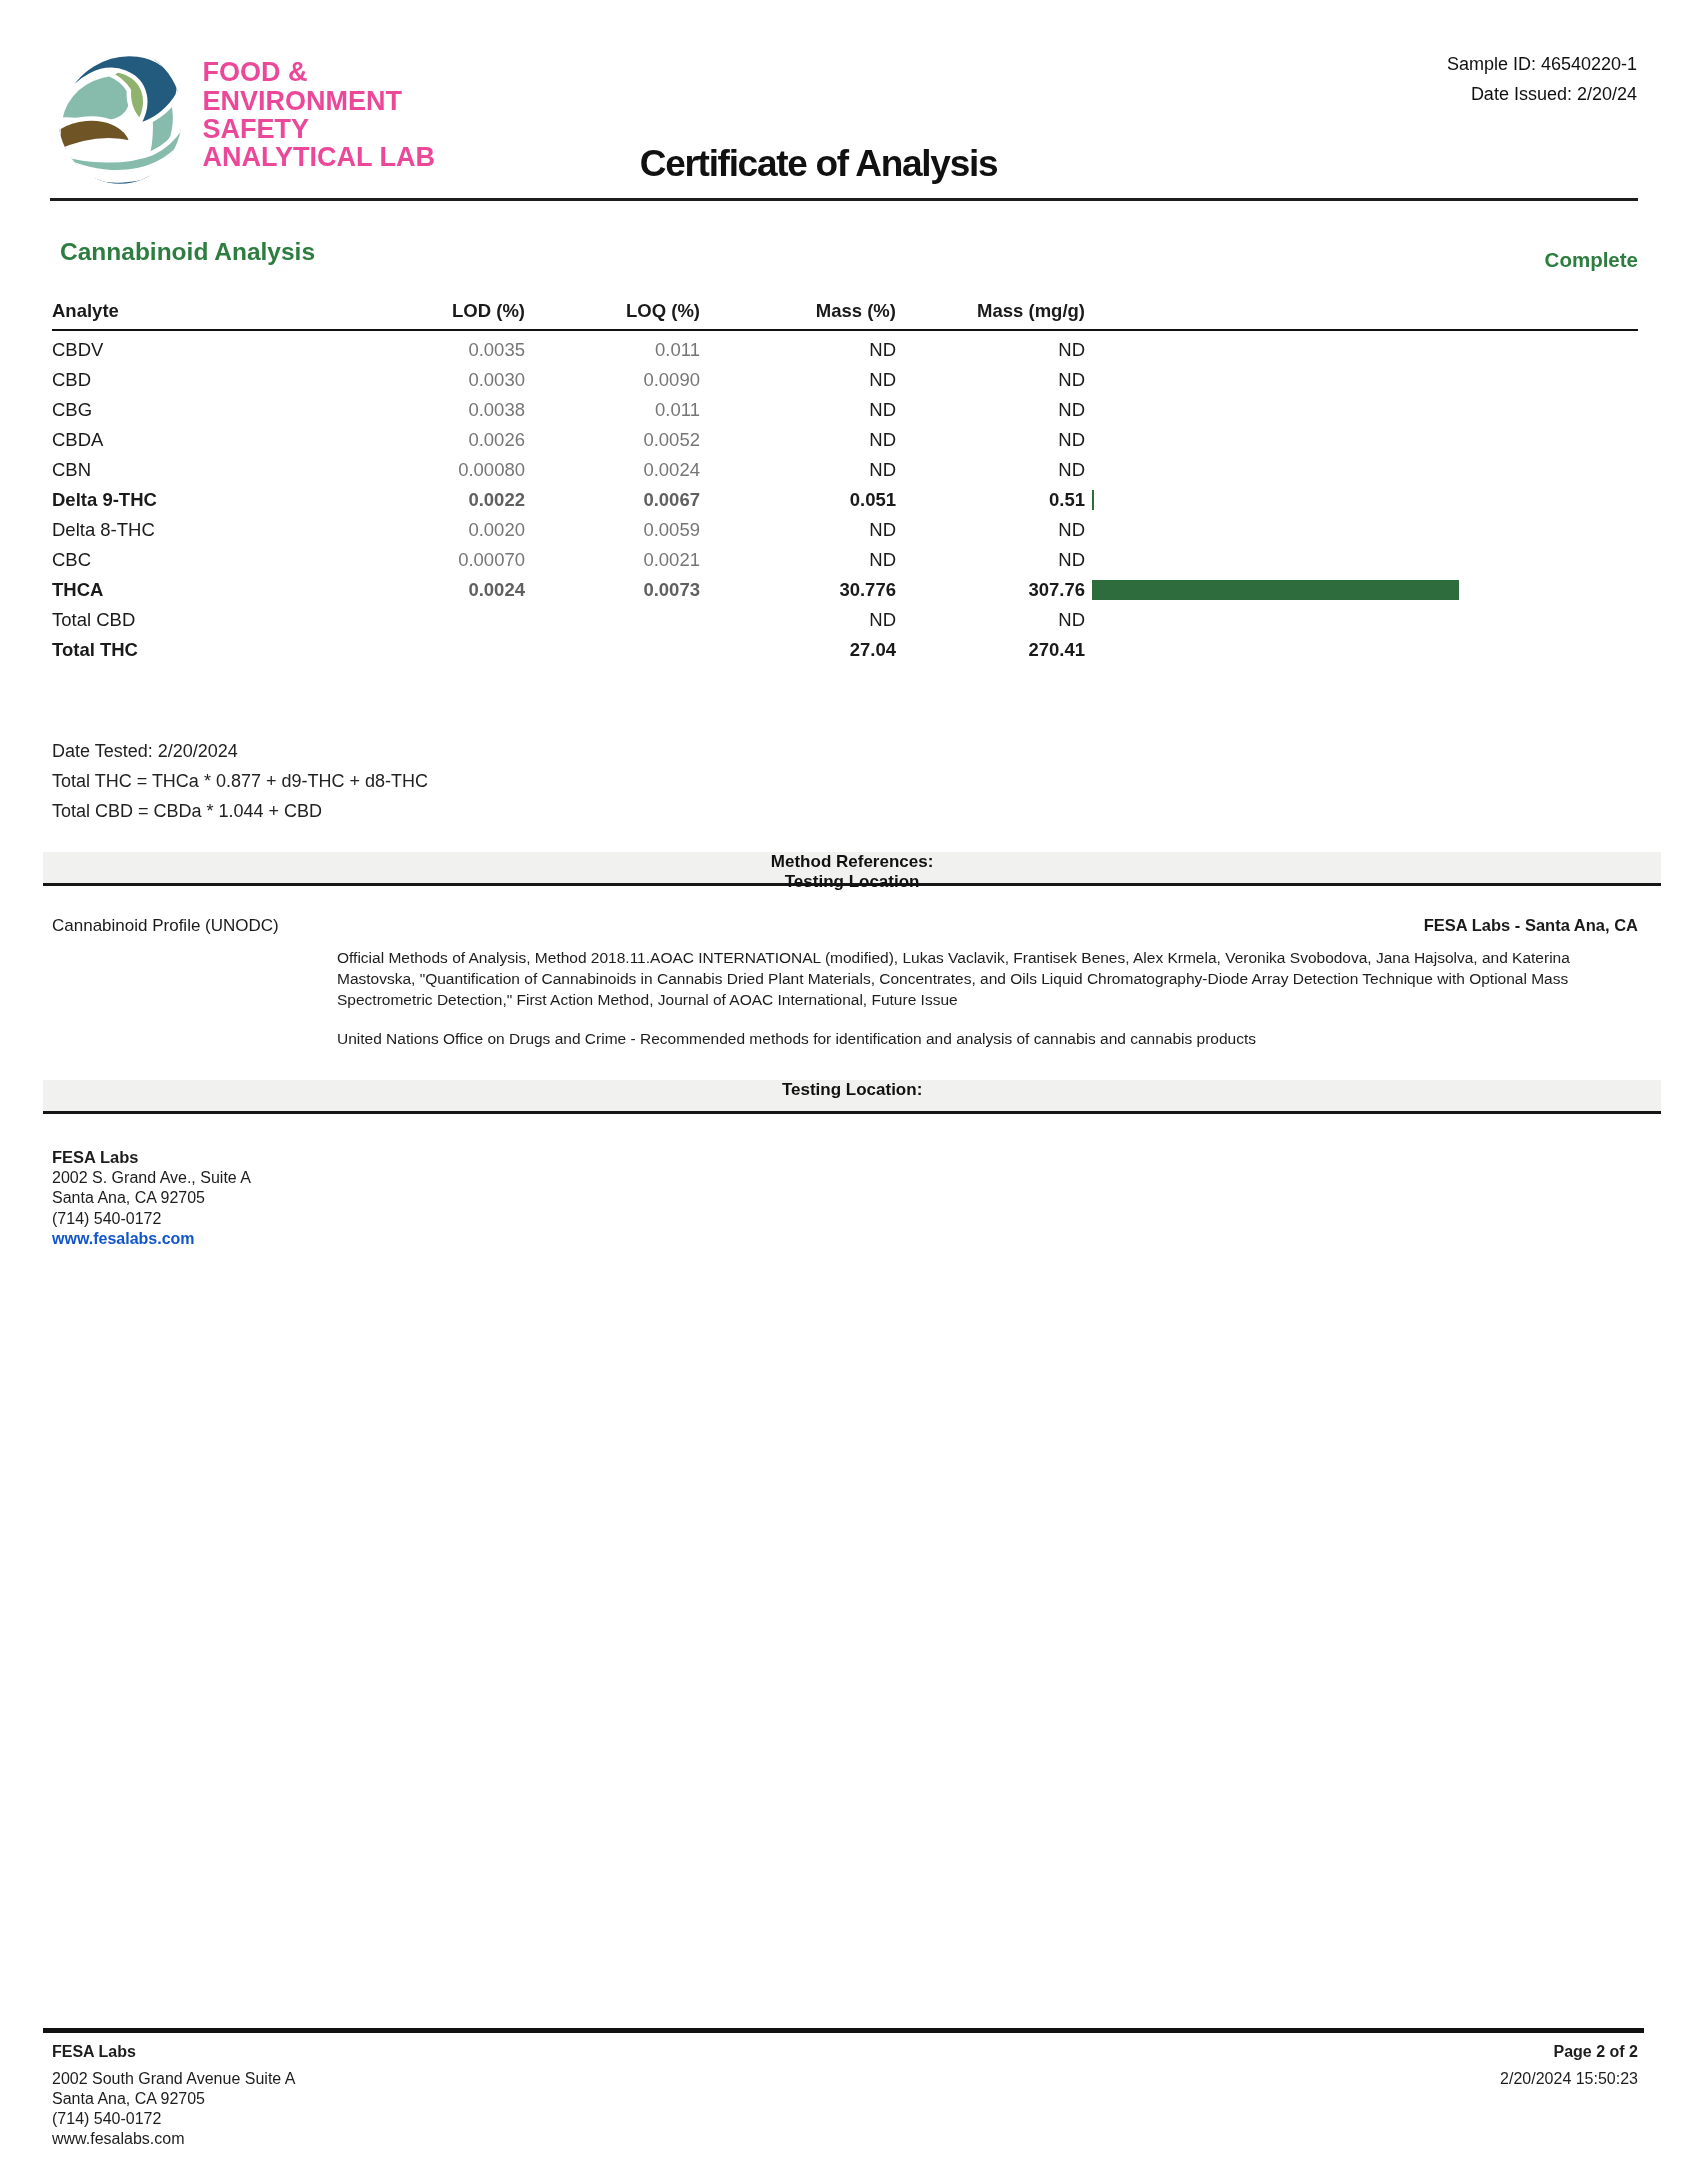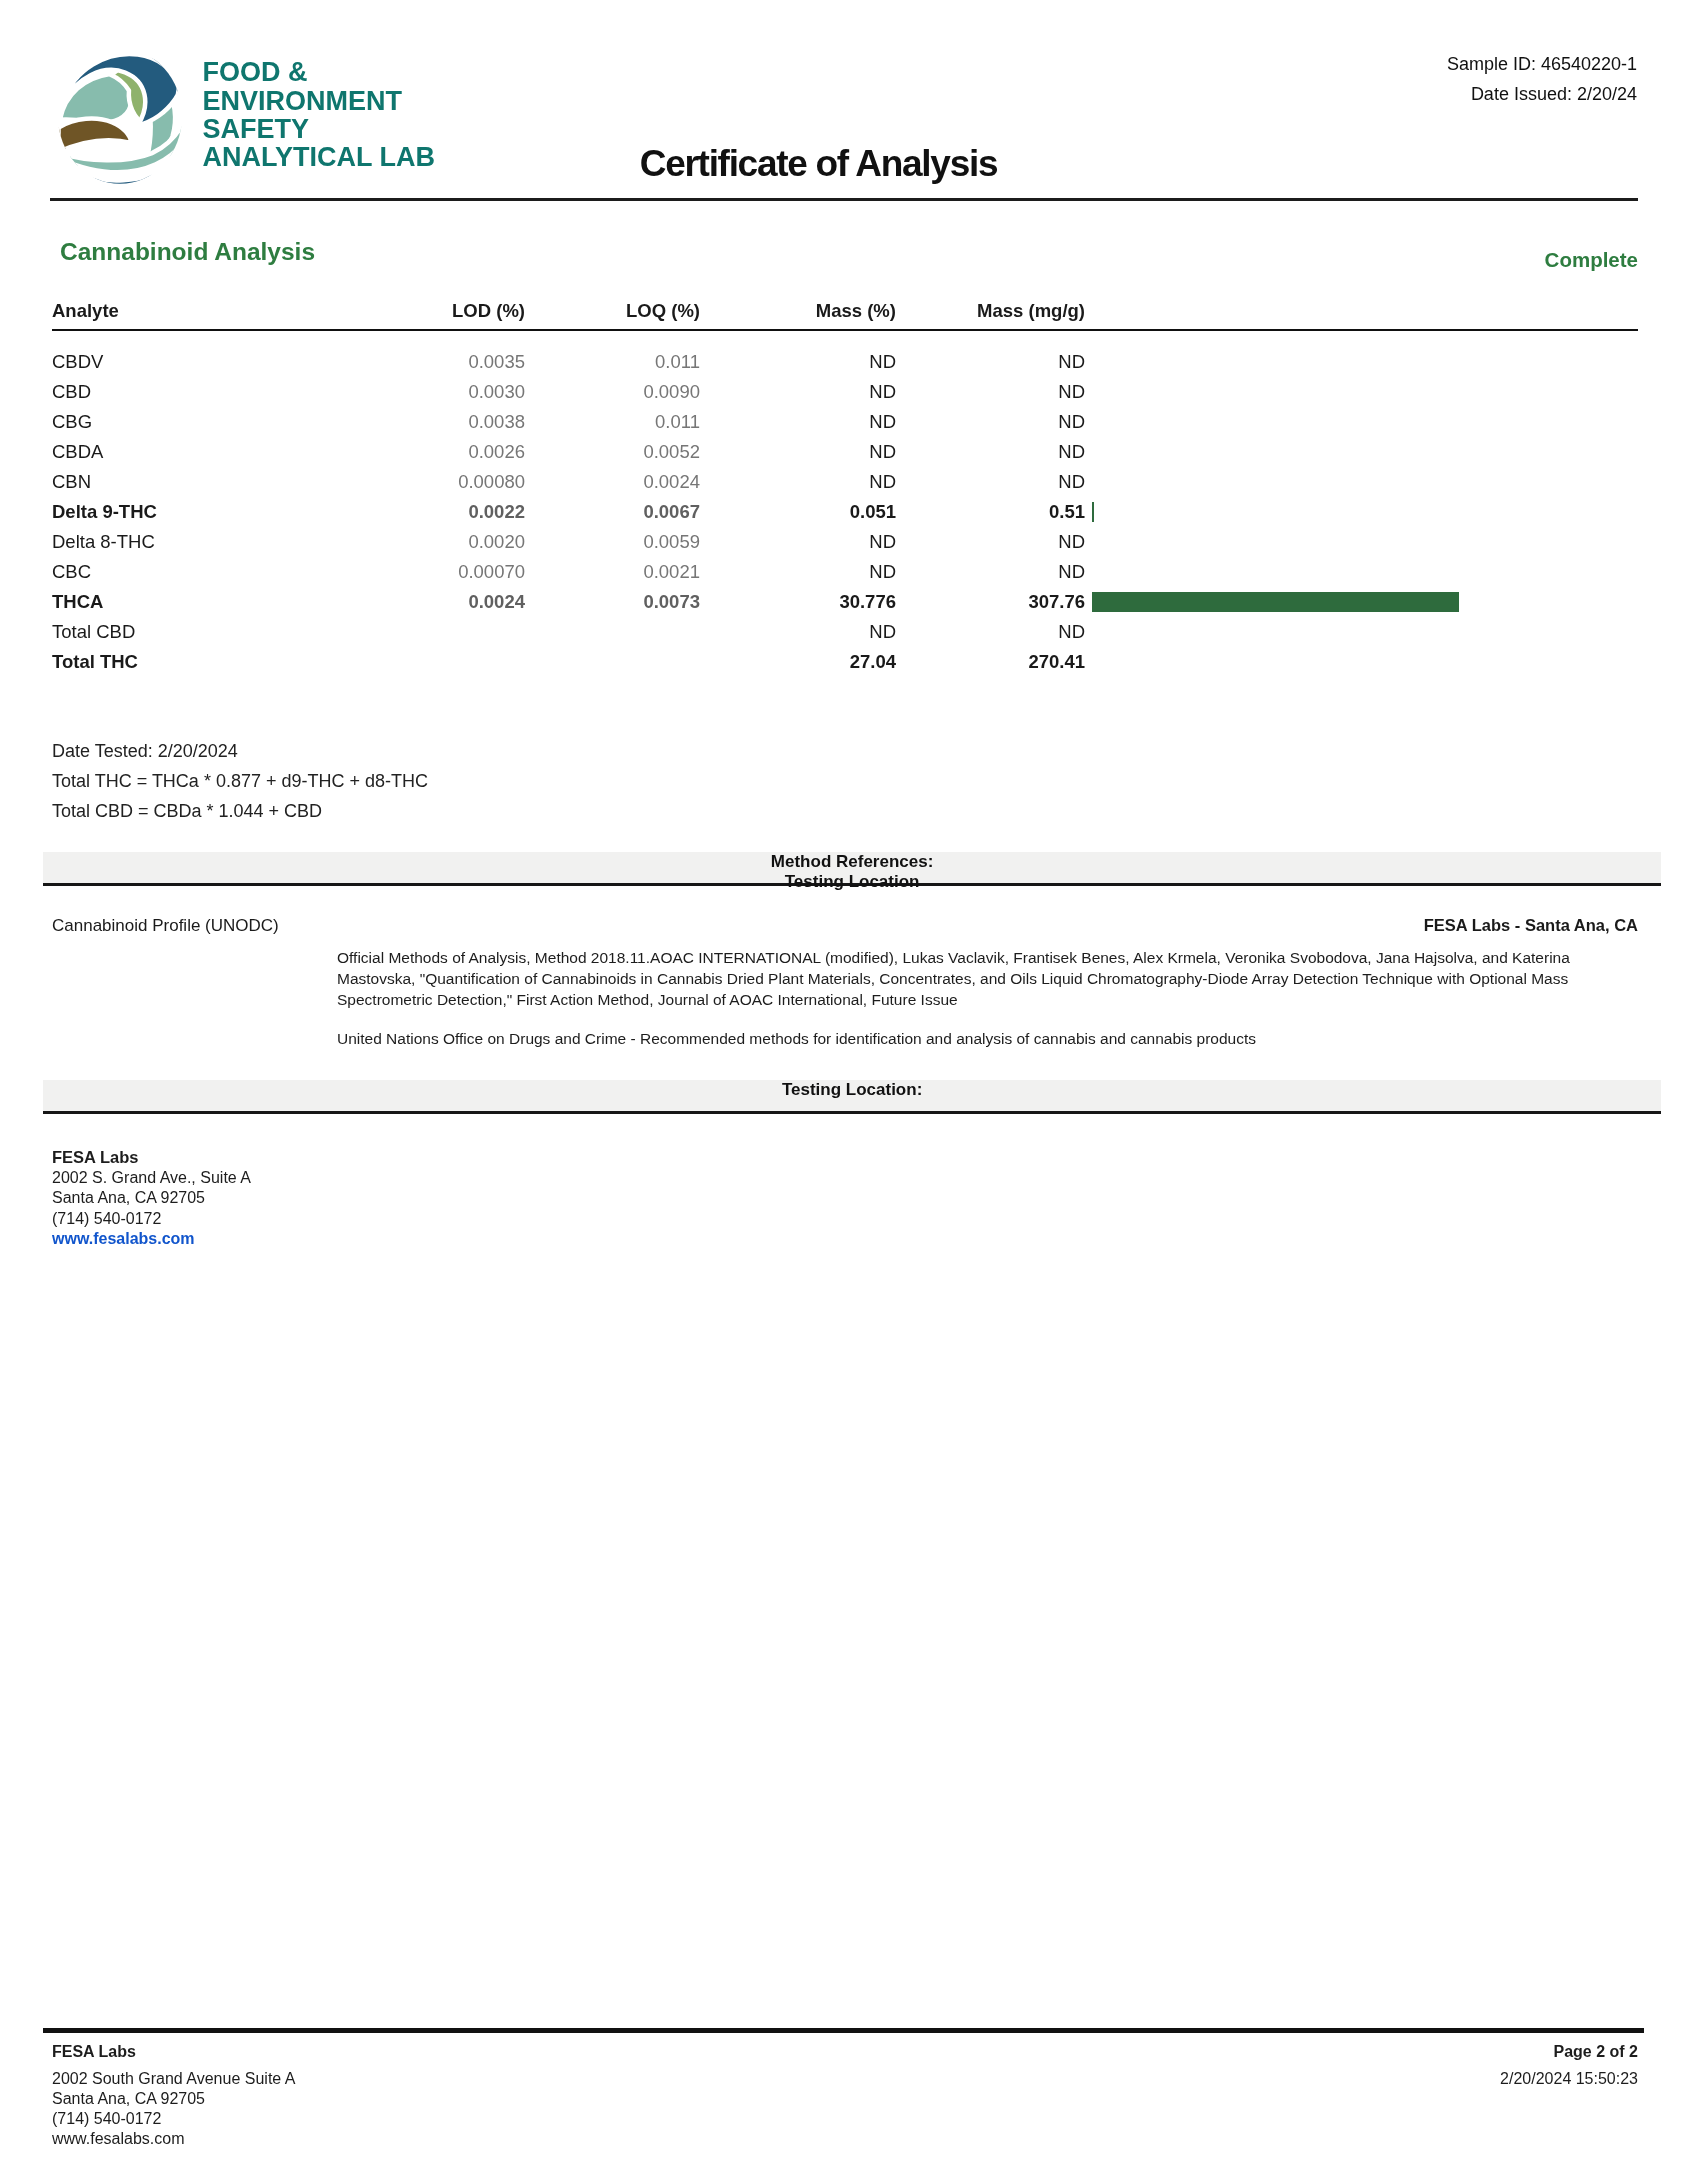--- a/index.html
+++ b/index.html
@@ -18,21 +18,21 @@
   .title { margin:0; font-size:37px; font-weight:bold; letter-spacing:-1.3px; color:#111; }
   .rule { position:absolute; top:198px; left:50px; width:1588px; height:3.3px; background:#1c1c1c; }
   .tagline { position:absolute; top:207px; left:0; width:1637px; text-align:center; font-size:15px; color:#222; }
   
   .section-head { position:absolute; top:230px; left:52px; width:1586px; display:flex; justify-content:space-between; align-items:flex-end; }
   .section-title { margin:8px; font-size:24.5px; font-weight:bold; }
   .status { font-size:20.5px; font-weight:bold; padding-bottom:2px; }
   
   .table { position:absolute; top:295px; left:52px; width:1586px; }
   .trow { display:grid; grid-template-columns:292px 181px 175px 196px 189px 1fr; height:30px; line-height:30px; font-size:18.5px; }
-  .thead { height:34px; line-height:32px; font-weight:bold; border-bottom:2.6px solid #111; margin-bottom:16px; }
+  .thead { height:34px; line-height:32px; font-weight:bold; border-bottom:2.6px solid #111; margin-bottom:4px; }
   .cell-num { text-align:right; }
   .trow.b .cell-analyte, .trow.b .cell-mass { font-weight:bold; }
   .cell-lodloq { color:#767676; }
   .trow.b .cell-lodloq { color:#606060; font-weight:bold; }
   .cell-bar { padding-left:6.6px; }
   .bar { height:20px; margin-top:5.3px; }
   
   .notes { position:absolute; top:736px; left:52px; font-size:18px; line-height:30px; color:#222; }
   
   .gray-bar { position:absolute; left:43px; width:1601px; height:31px; background:#f1f1f0; border-bottom:3.3px solid #161616;
@@ -75,21 +75,21 @@
       <g clip-path="url(#lgclip)" stroke="#ffffff" stroke-width="7" stroke-linejoin="round">
         <path fill="#87BCAD" d="M 6,116 C 14,76 44,50 86,44 C 108,48 120,66 118,86 C 116,108 98,120 76,120 C 50,118 24,114 6,116 Z"></path>
         <path fill="#8FB26C" d="M 86,46 C 112,22 152,24 172,46 C 180,74 168,106 138,122 C 122,114 112,92 114,70 C 106,58 96,50 86,46 Z"></path>
         <path fill="#87BCAD" d="M 172,64 C 186,84 190,114 182,142 C 174,162 158,174 142,176 C 150,144 150,108 142,80 C 152,72 162,66 172,64 Z"></path>
         <path fill="#6F5526" d="M 4,128 C 30,112 64,110 88,120 C 106,128 116,140 118,152 C 84,144 44,148 4,166 Z"></path>
         <path fill="#87BCAD" d="M 2,168 C 50,182 110,184 150,168 C 168,160 184,146 196,126 L 198,152 C 178,180 140,198 96,198 C 60,198 26,186 2,176 Z"></path>
         <path fill="#235B7E" d="M 28,196 C 70,218 142,216 178,186 C 162,214 120,228 84,224 C 60,220 40,210 28,196 Z"></path>
         <path fill="#235B7E" d="M 12,86 C 28,38 78,8 128,14 C 158,18 182,36 190,58 C 193,66 192,76 186,84 C 172,104 150,120 128,124 C 148,92 142,56 108,42 C 72,28 34,52 12,86 Z"></path>
       </g>
     </svg>
-    <div class="logo-text" style="color: #0f766e;">
+    <div class="logo-text" style="color: #ec4899;">
       <div>FOOD &amp;</div>
       <div>ENVIRONMENT</div>
       <div>SAFETY</div>
       <div>ANALYTICAL LAB</div>
     </div>
   </div>
 
   <div class="title-wrap">
     <h1 class="title">Certificate of Analysis</h1>
   </div>

